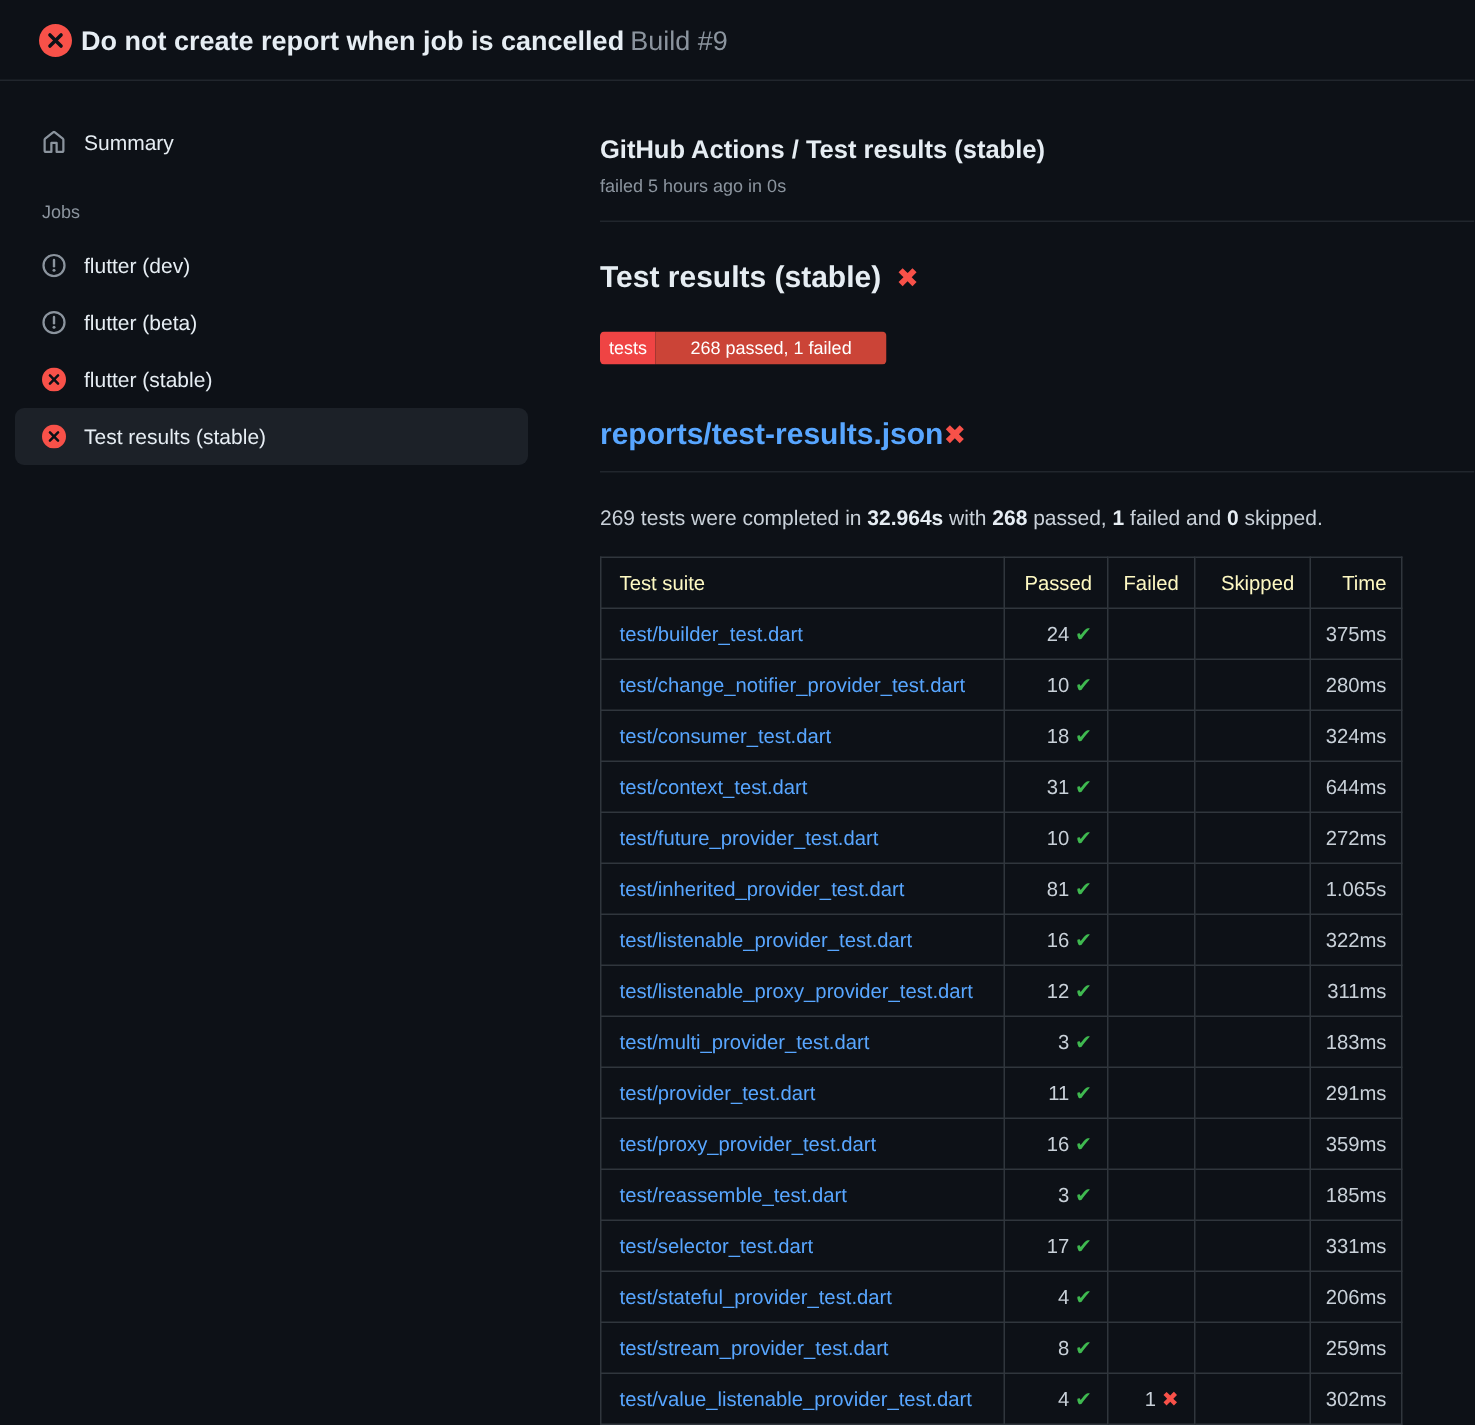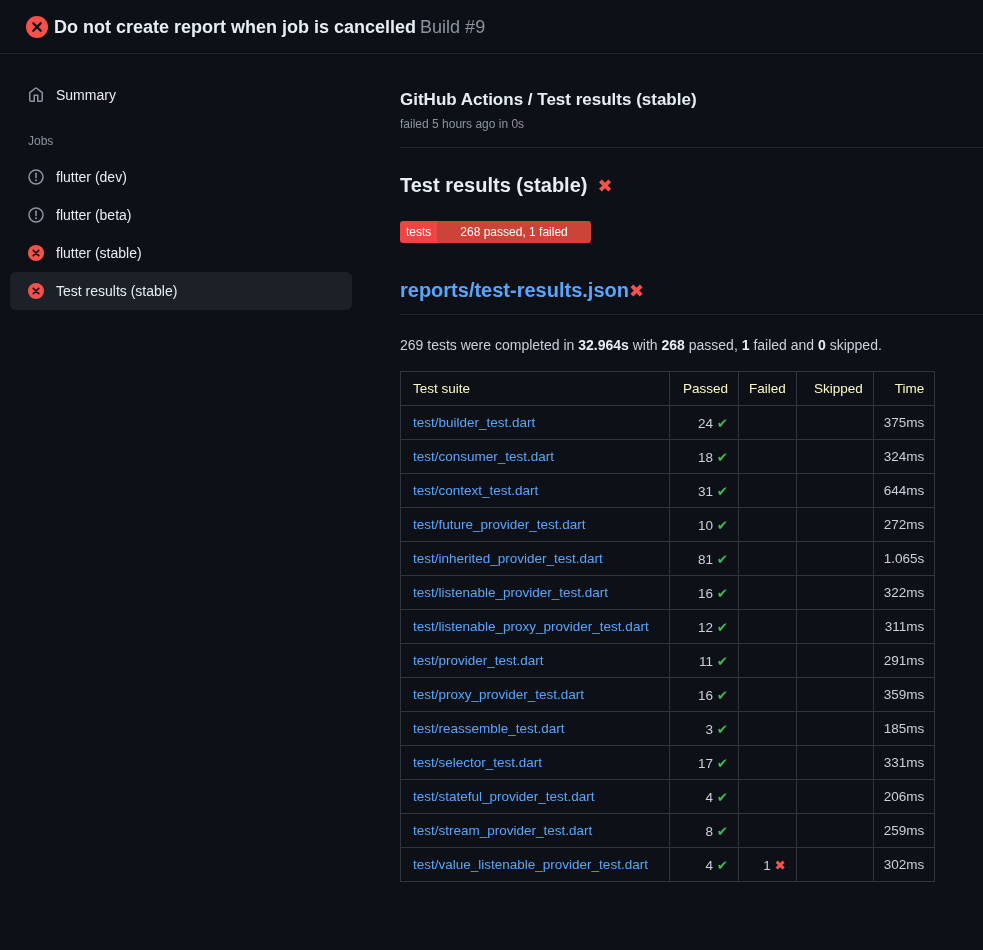--- a/index.html
+++ b/index.html
@@ -171,20 +171,27 @@
       <tbody>
 
           <tr>
             <td class="suite"><a href="#">test/builder_test.dart</a></td>
             <td class="num"><span>24</span> <span class="check">✔</span></td>
             <td class="num"><span></span> </td>
             <td class="num"><span></span></td>
             <td class="num"><span>375ms</span></td>
           </tr>
 
+          <tr>
+            <td class="suite"><a href="#">test/change_notifier_provider_test.dart</a></td>
+            <td class="num"><span>10</span> <span class="check">✔</span></td>
+            <td class="num"><span></span> </td>
+            <td class="num"><span></span></td>
+            <td class="num"><span>280ms</span></td>
+          </tr>
 
           <tr>
             <td class="suite"><a href="#">test/consumer_test.dart</a></td>
             <td class="num"><span>18</span> <span class="check">✔</span></td>
             <td class="num"><span></span> </td>
             <td class="num"><span></span></td>
             <td class="num"><span>324ms</span></td>
           </tr>
 
           <tr>
@@ -220,20 +227,27 @@
           </tr>
 
           <tr>
             <td class="suite"><a href="#">test/listenable_proxy_provider_test.dart</a></td>
             <td class="num"><span>12</span> <span class="check">✔</span></td>
             <td class="num"><span></span> </td>
             <td class="num"><span></span></td>
             <td class="num"><span>311ms</span></td>
           </tr>
 
+          <tr>
+            <td class="suite"><a href="#">test/multi_provider_test.dart</a></td>
+            <td class="num"><span>3</span> <span class="check">✔</span></td>
+            <td class="num"><span></span> </td>
+            <td class="num"><span></span></td>
+            <td class="num"><span>183ms</span></td>
+          </tr>
 
           <tr>
             <td class="suite"><a href="#">test/provider_test.dart</a></td>
             <td class="num"><span>11</span> <span class="check">✔</span></td>
             <td class="num"><span></span> </td>
             <td class="num"><span></span></td>
             <td class="num"><span>291ms</span></td>
           </tr>
 
           <tr>

